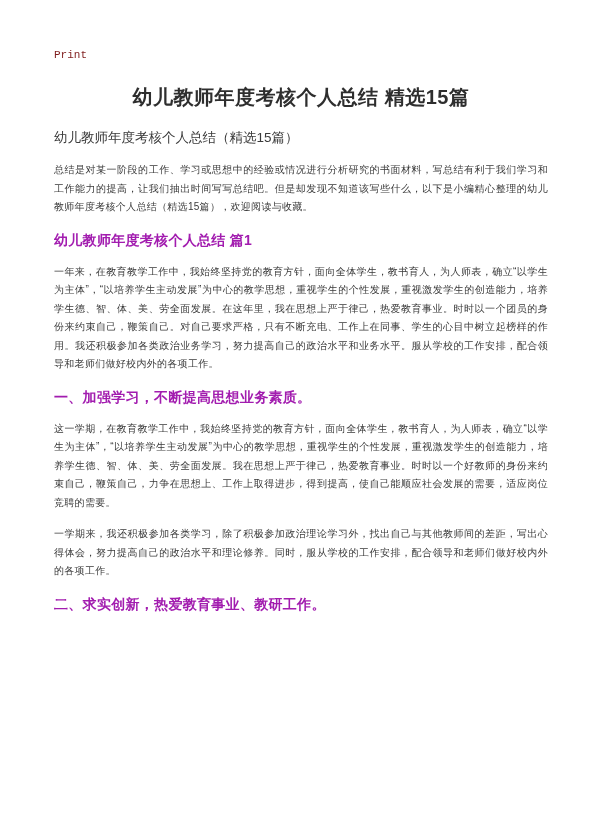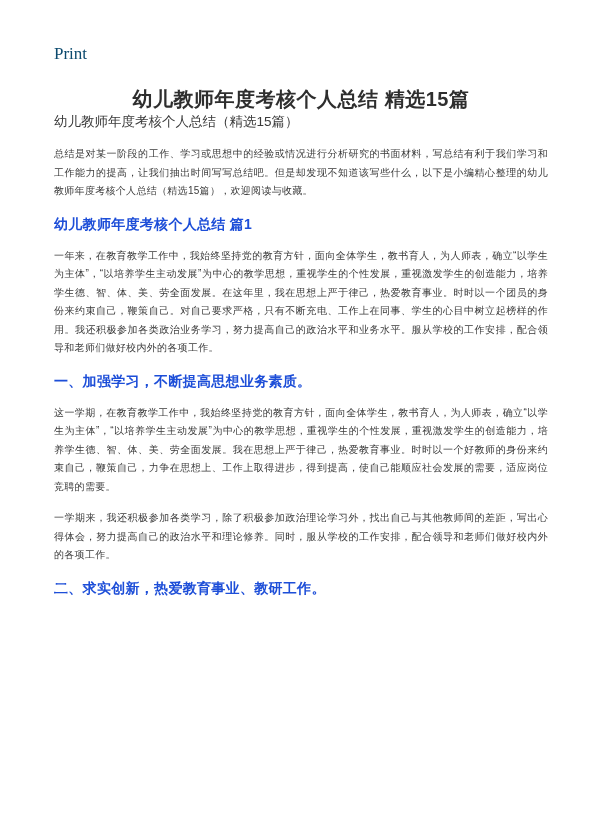--- a/index.html
+++ b/index.html
@@ -15,55 +15,56 @@
     color: #3a3a3a;
   }
   .page {
     box-sizing: border-box;
     width: 600px;
     height: 828px;
     padding: 44px 52px 0 54px;
     background: #ffffff;
   }
   .print-link {
-    font-family: Liberation Serif, serif;
-    font-size: 17px;
-    color: #0c4a6e;
+    font-family: Liberation Mono, monospace;
+    font-size: 11px;
+    color: #7f1d1d;
     display: inline-block;
     cursor: pointer;
   }
   .doc-title {
     margin: 22px 0 0 0;
     text-align: center;
     font-size: 20px;
     font-weight: bold;
     color: #2e2e2e;
     letter-spacing: 0.5px;
   }
   .doc-subtitle {
+    margin-top: 18px;
     font-size: 13.5px;
     color: #3a3a3a;
   }
   .content {
     margin-top: 14px;
   }
   .para {
     font-size: 10px;
     line-height: 18.5px;
     text-align: justify;
     margin: 0 0 13px 0;
     color: #3a3a3a;
     letter-spacing: 0.3px;
   }
   .heading {
     font-size: 14px;
     line-height: 19px;
     font-weight: bold;
     margin: 14px 0 13px 0;
-    color: #1d4ed8;
+    color: #a21caf;
     letter-spacing: 0.3px;
   }
 </style>
 </head>
 <body>
 
 <div class="page">
 
   <span class="print-link">Print</span>
 

